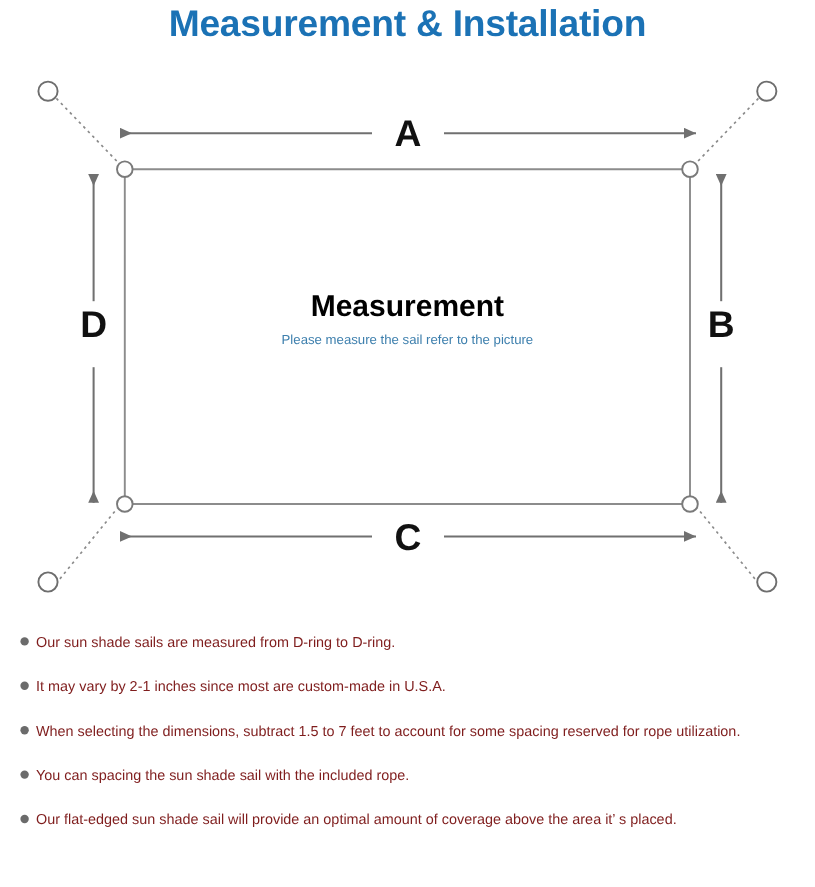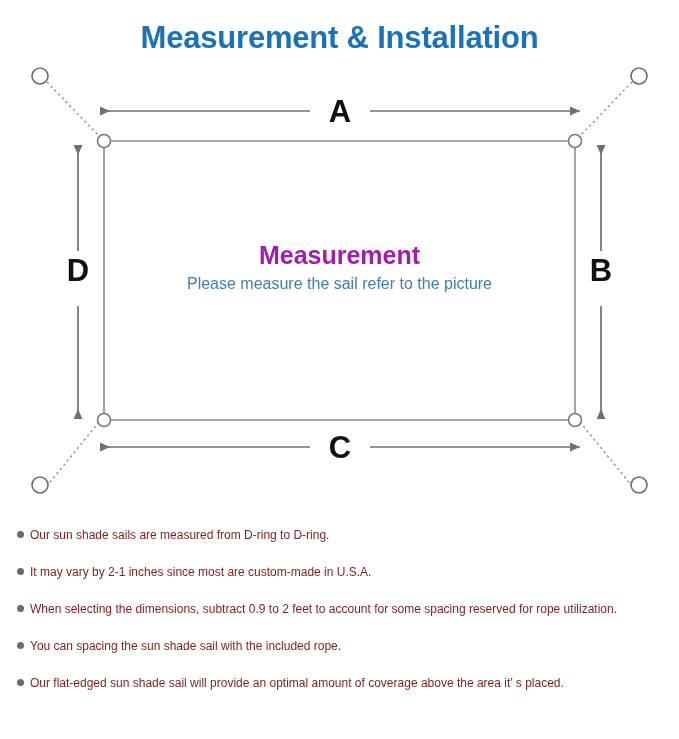--- a/index.html
+++ b/index.html
@@ -20,21 +20,21 @@
     position: absolute;
     left: 0;
     top: 0;
     width: 679px;
     text-align: center;
     font-size: 31px;
     font-weight: bold;
     color: #1B72B5;
     letter-spacing: -0.2px;
     line-height: 40px;
-    padding-top: 18px;
+    padding-top: 0;
   }
 
   #diagram {
     position: absolute;
     left: 0;
     top: 46px;
     width: 679px;
     height: 470px;
   }
 
@@ -42,25 +42,25 @@
     position: absolute;
     left: 0;
     top: 240px;
     width: 679px;
     text-align: center;
     pointer-events: none;
   }
   #center-label .ml-title {
     font-size: 25px;
     font-weight: bold;
-    color: #a21caf;
+    color: #000000;
     line-height: 30px;
   }
   #center-label .ml-sub {
-    font-size: 16px;
+    font-size: 11px;
     color: #3D7FAD;
     line-height: 22px;
     margin-top: 3px;
   }
 
   .dim-label {
     position: absolute;
     font-family: "Liberation Sans", sans-serif;
     font-weight: bold;
     font-size: 31px;
@@ -191,21 +191,21 @@
   <div class="note-row">
     <span class="note-bullet">
         <i></i>
       </span>
     <span class="note-text">It may vary by 2-1 inches since most are custom-made in U.S.A.</span>
   </div>
   <div class="note-row">
     <span class="note-bullet">
         <i></i>
       </span>
-    <span class="note-text">When selecting the dimensions, subtract 0.9 to 2 feet to account for some spacing reserved for rope utilization.</span>
+    <span class="note-text">When selecting the dimensions, subtract 1.5 to 7 feet to account for some spacing reserved for rope utilization.</span>
   </div>
   <div class="note-row">
     <span class="note-bullet">
         <i></i>
       </span>
     <span class="note-text">You can spacing the sun shade sail with the included rope.</span>
   </div>
   <div class="note-row">
     <span class="note-bullet">
         <i></i>

